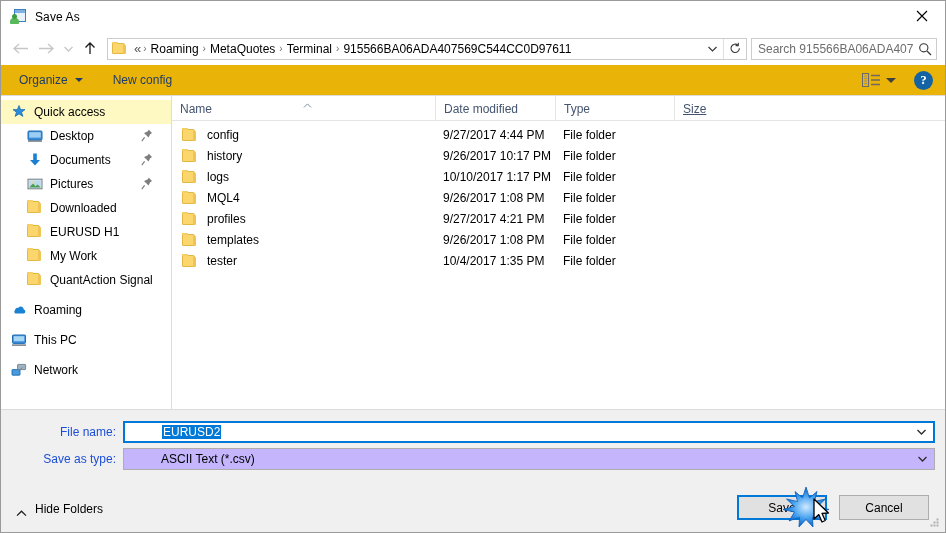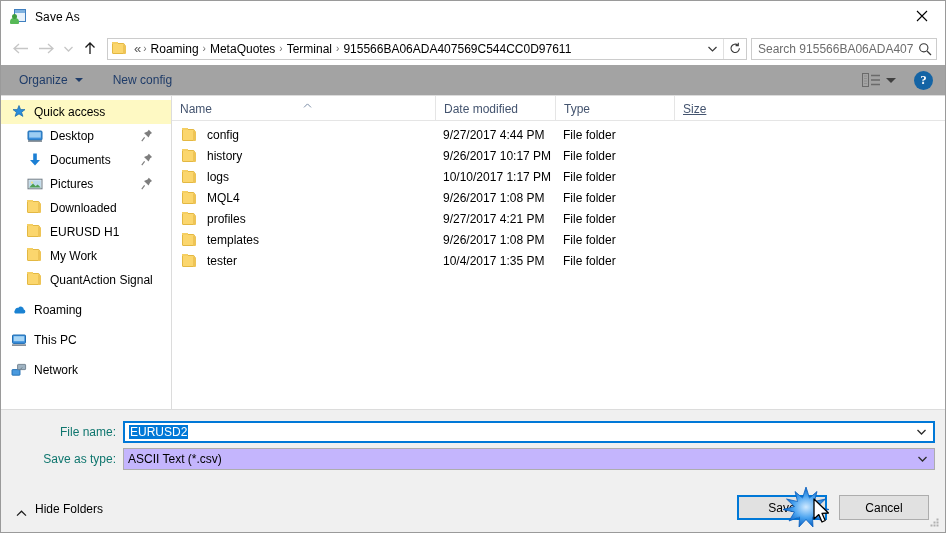--- a/index.html
+++ b/index.html
@@ -134,21 +134,21 @@
     font-size: 12px; color: #6d6d6d;
     white-space: nowrap; overflow: hidden;
   }
   .search-ico { width: 22px; flex: none; display:flex; align-items:center; justify-content:center; }
 
   
   .toolbar {
     height: 30px; min-height: 30px;
     display: flex; align-items: center;
     padding: 0 10px 0 14px;
-    background: #a3a3a3;
+    background: #eab308;
     position: relative;
   }
   .tb-item {
     font-size: 12px; color: #1f3c69;
     display: flex; align-items: center;
     margin-right: 22px;
     padding: 3px 4px;
   }
   .tb-caret {
     margin-left: 7px;
@@ -290,42 +290,42 @@
     padding: 10px 0 0 0;
     min-height: 66px;
   }
   .formrow {
     display: flex; align-items: center;
     height: 23px; margin-bottom: 4px;
   }
   .formlabel {
     width: 122px; flex: none;
     text-align: right; padding-right: 7px;
-    font-size: 12px; color: #0f766e;
+    font-size: 12px; color: #1d4ed8;
     box-sizing: border-box;
   }
   .combo {
     flex: 1 1 auto; margin-right: 10px;
     height: 22px; box-sizing: border-box;
     display: flex; align-items: center;
     position: relative;
   }
   .combo.filename {
     border: 2px solid #0078d7;
     background: #ffffff;
   }
   .combo.filetype {
     border: 1px solid #adadad;
     background: #c4b5fd;
   }
   .combo-val {
     flex: 1 1 auto;
     padding-left: 4px;
     font-size: 12px;
-    white-space: nowrap; overflow: hidden;
+    white-space: nowrap; overflow: hidden; margin-left: 33px;
   }
   .combo.filename .combo-val span {
     background: #0078d7; color: #ffffff; padding: 1px 1px;
   }
   .combo-arrow {
     width: 24px; flex: none;
     display: flex; align-items: center; justify-content: center;
   }
 
   

